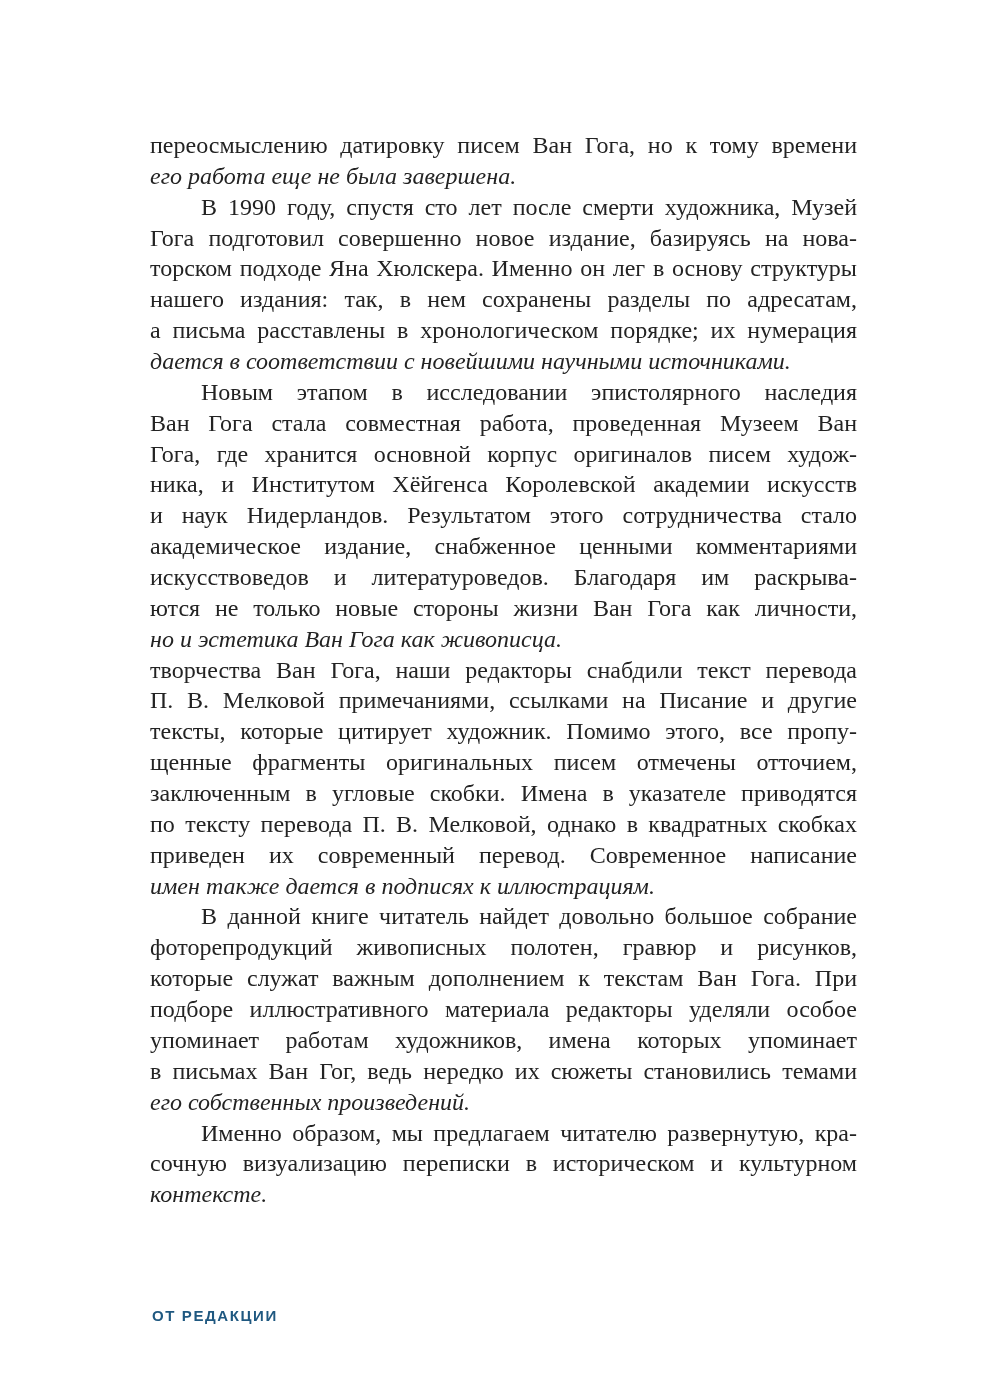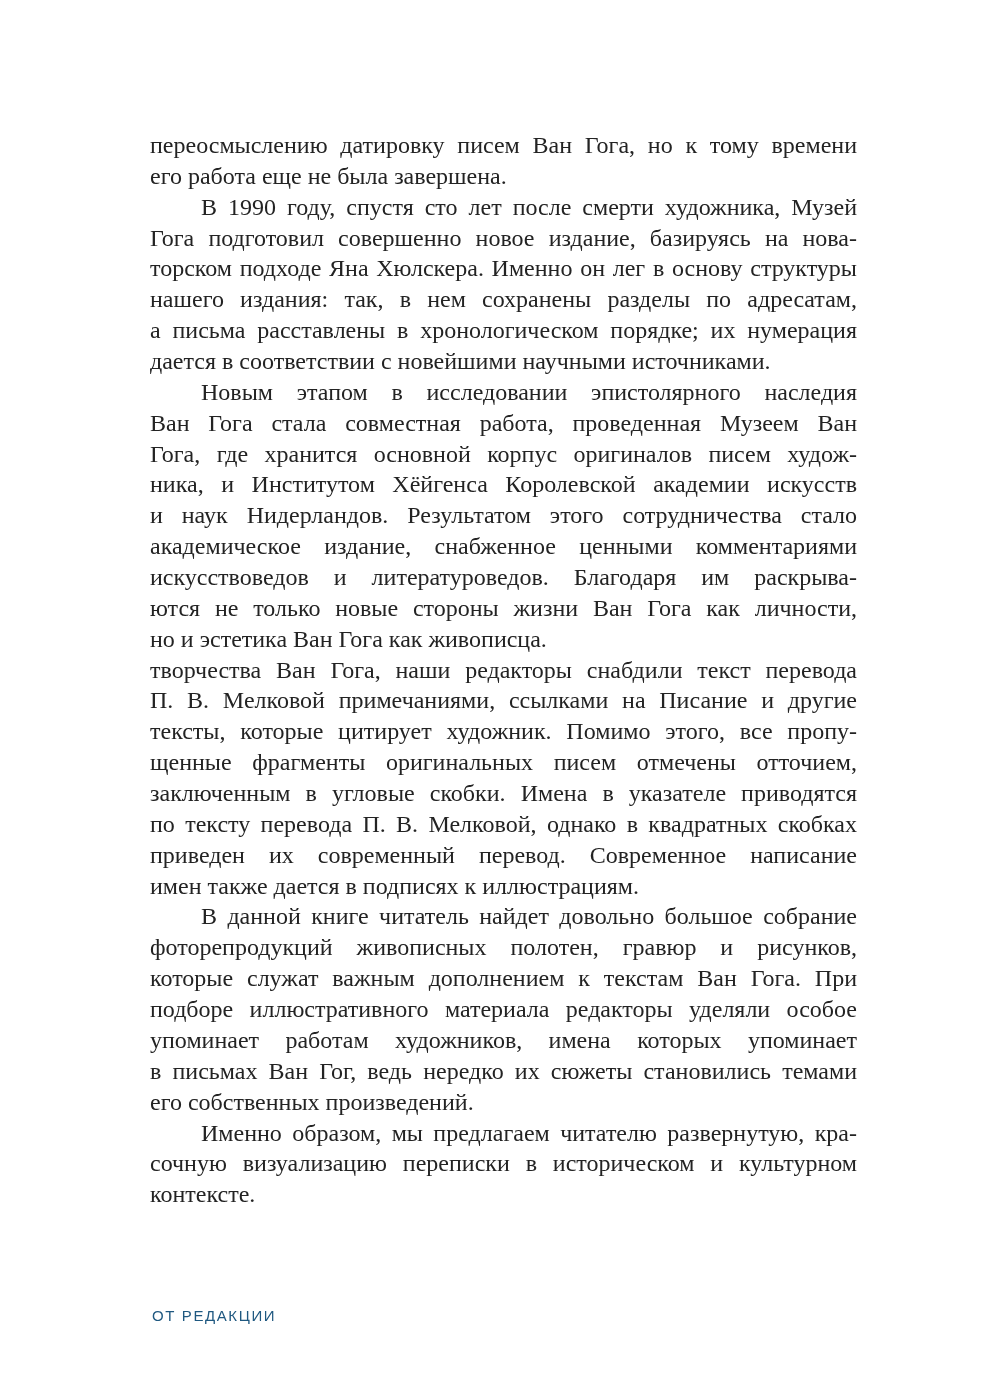--- a/index.html
+++ b/index.html
@@ -25,31 +25,32 @@
     color: #232323;
   }
   .text-line {
     text-align: justify;
     text-align-last: justify;
     height: 30.86px;
     overflow: hidden;
   }
   .text-line.para-last {
     text-align-last: left;
+    font-style: italic;
   }
   .text-line.para-first.indented {
     text-indent: 51px;
   }
   .page-footer {
     position: absolute;
     left: 152px;
     top: 1307px;
     font-family: "Liberation Sans", "DejaVu Sans", sans-serif;
     font-size: 15px;
-    font-weight: normal;
+    font-weight: bold;
     letter-spacing: 1.6px;
     text-transform: uppercase;
   }
 </style>
 </head>
 <body>
 
 <div class="book-page" style="background: rgb(255, 255, 255); padding-left: 18px;">
   <div class="text-block" style="color: rgb(35, 35, 35);">
       <div class="text-line para-first">переосмыслению датировку писем Ван Гога, но к тому времени</div>

